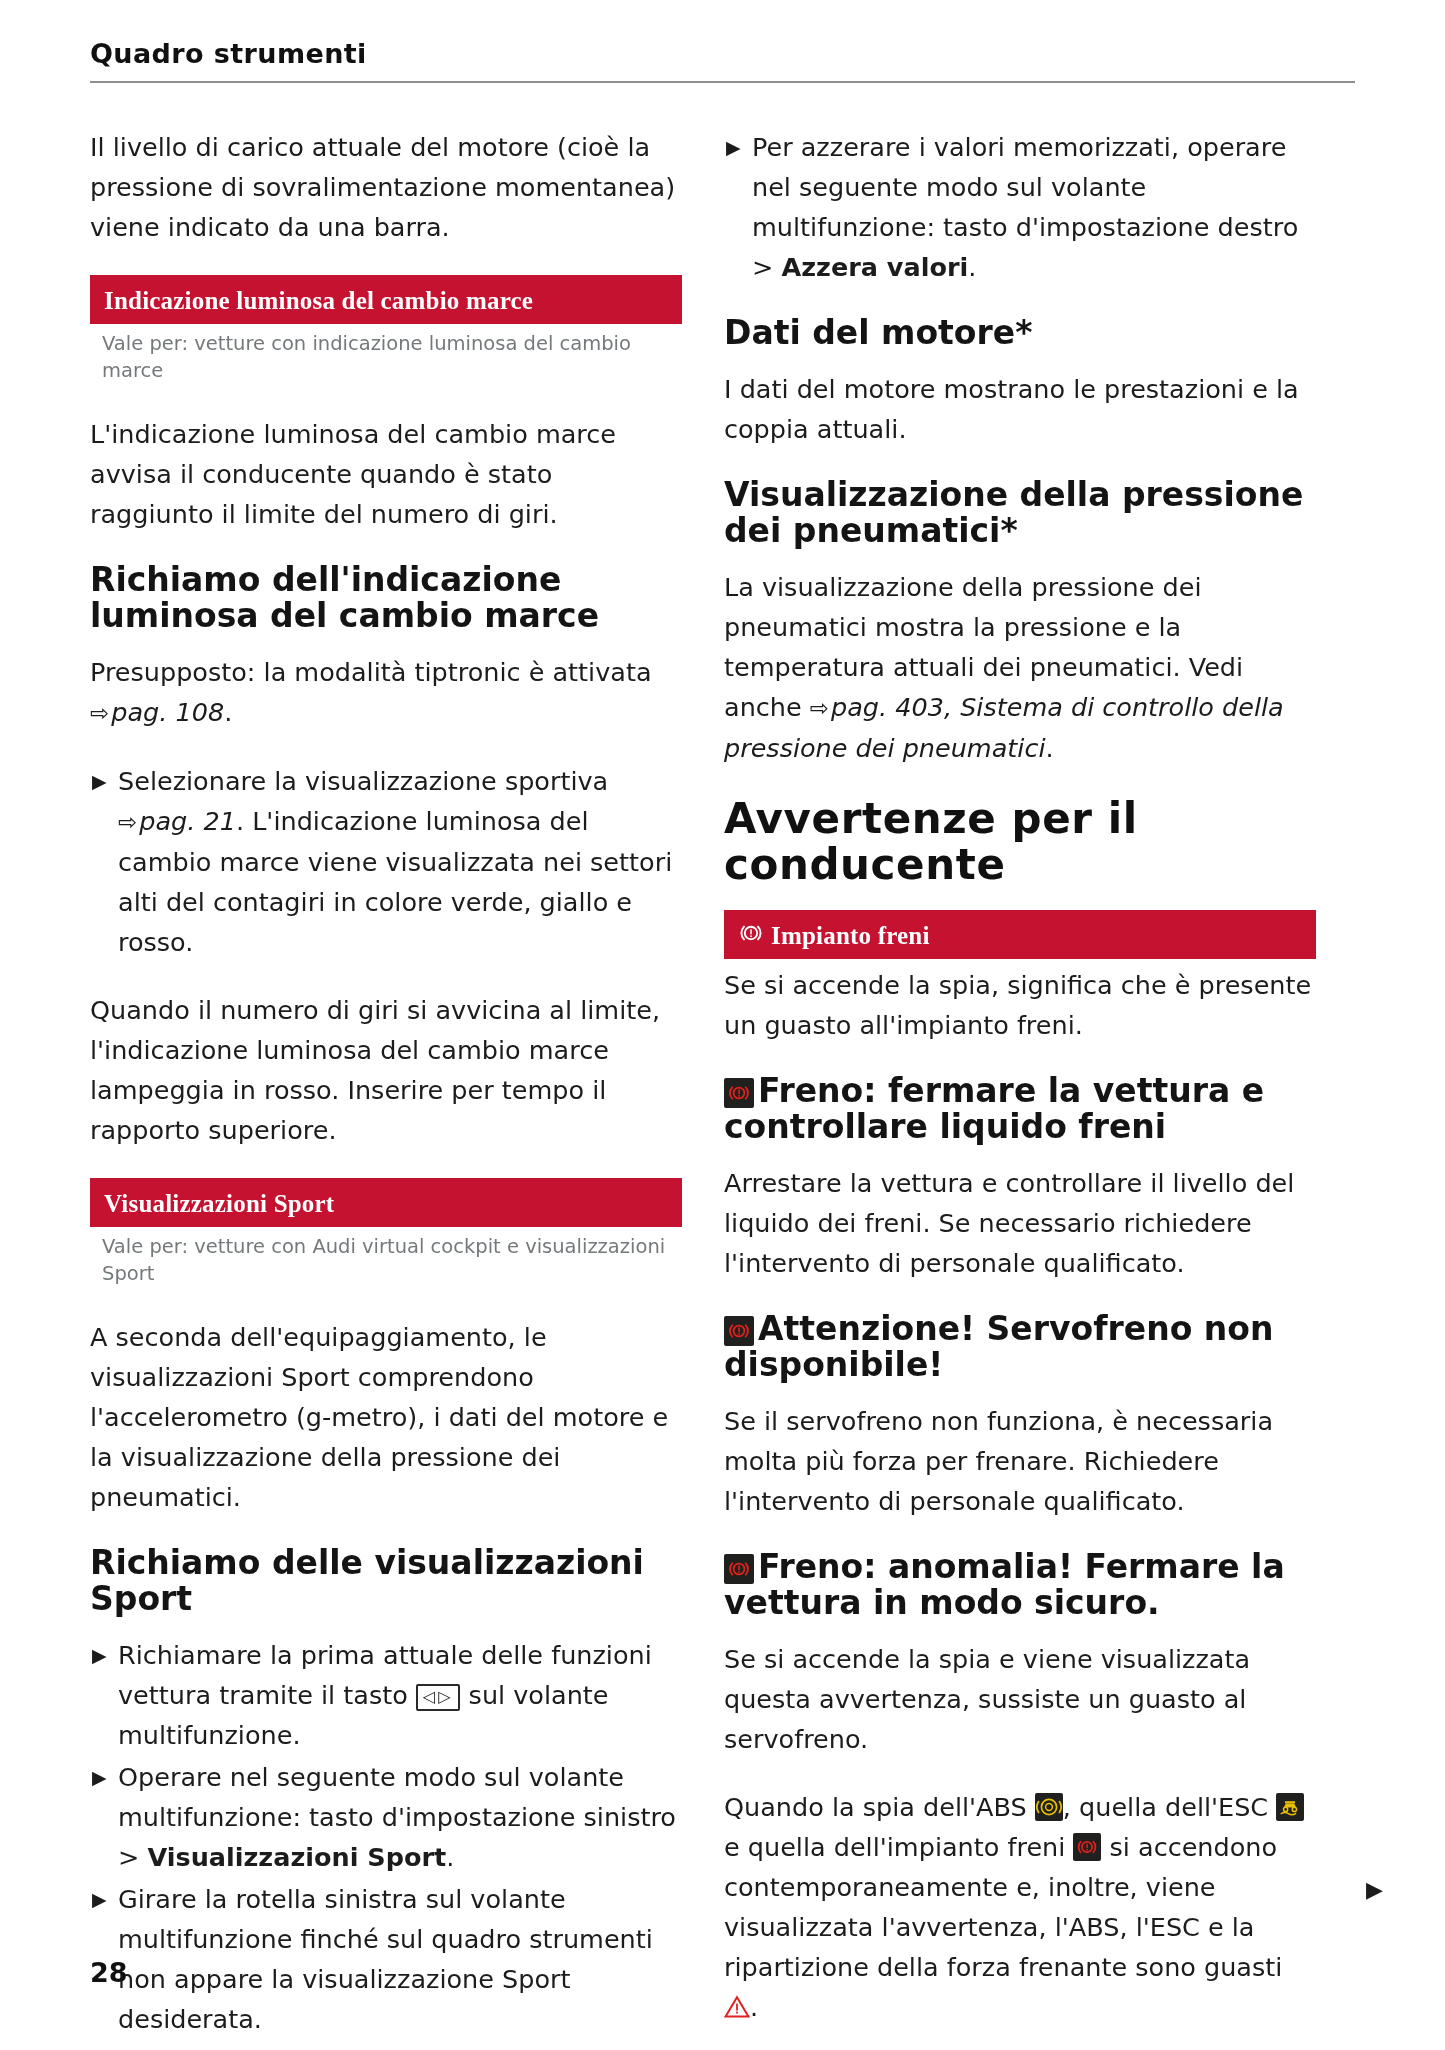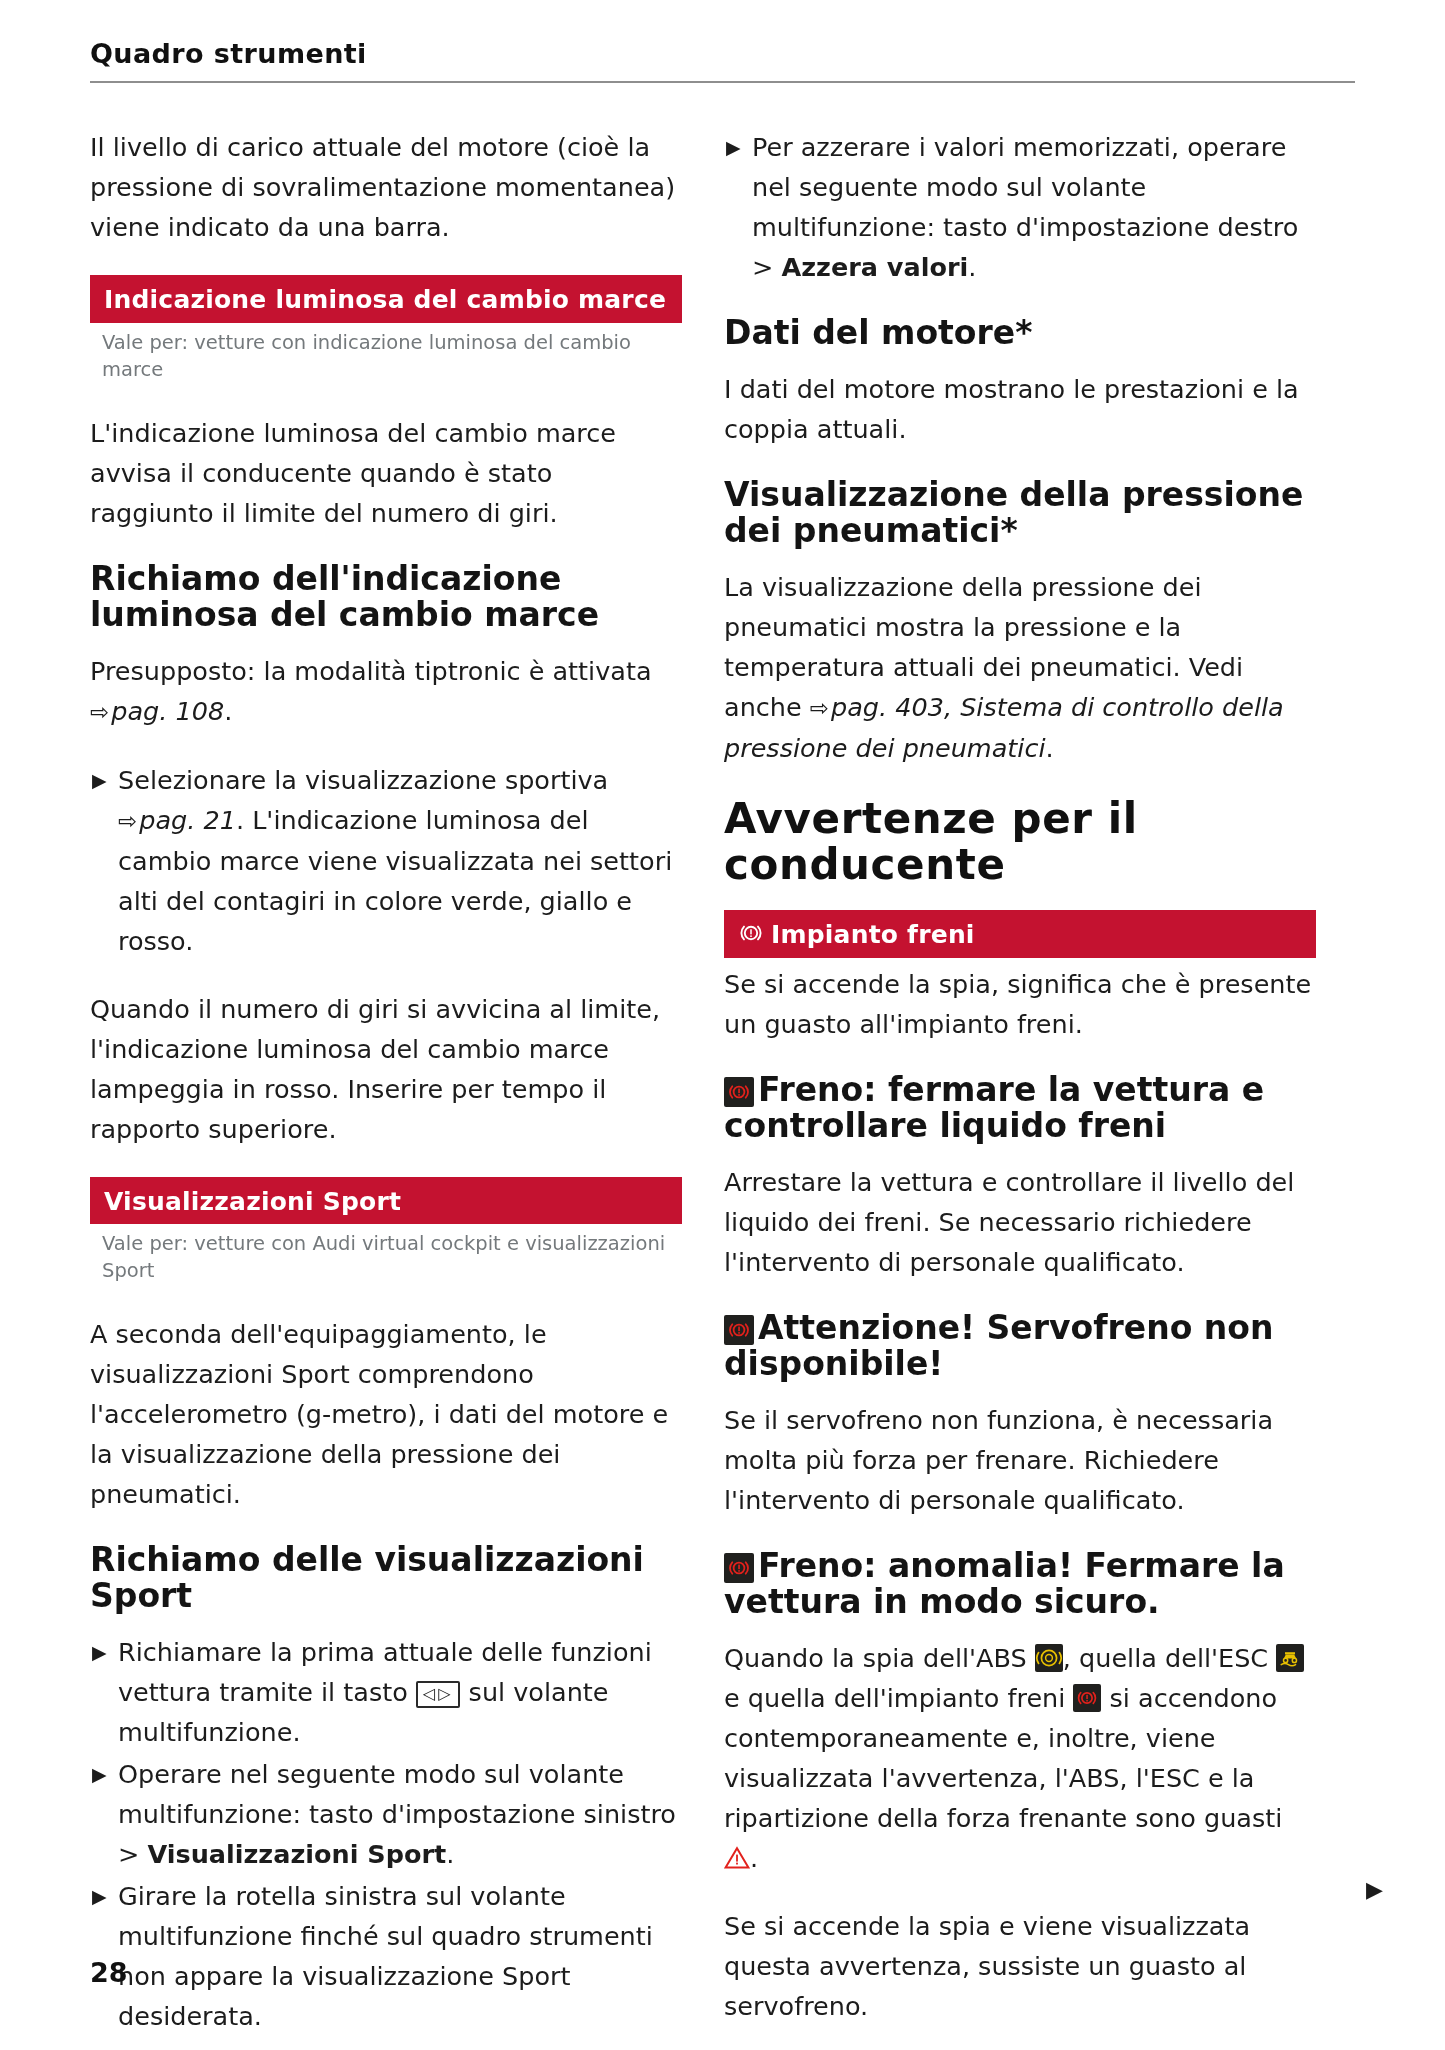--- a/index.html
+++ b/index.html
@@ -80,20 +80,21 @@
     background: #c8102e;
     background: #c41230;
     color: #ffffff;
     font-size: 25px;
     font-weight: bold;
     line-height: 1;
     padding: 10px 0 11px 14px;
     margin: 6px 0 6px 0;
     display: block;
     letter-spacing: 0.2px;
+    font-family: Liberation Serif, serif;
   }
   .redbar .bartext { vertical-align: middle; }
 
   .validity {
     font-size: 19.5px;
     line-height: 27px;
     color: #74797c;
     margin: 0 0 30px 12px;
   }
 
@@ -327,20 +328,22 @@
           <svg viewBox="0 0 30 30" aria-hidden="true">
             <rect x="0" y="0" width="30" height="30" rx="2" fill="#20201e"></rect>
             <circle cx="15" cy="15" r="5.4" fill="none" stroke="#e2211c" stroke-width="1.8"></circle>
             <rect x="14.25" y="11.6" width="1.6" height="4.6" fill="#e2211c"></rect>
             <rect x="14.25" y="17.1" width="1.6" height="1.6" fill="#e2211c"></rect>
             <path d="M8.3 9.3 A 8.2 8.2 0 0 0 8.3 20.7" fill="none" stroke="#e2211c" stroke-width="1.8" stroke-linecap="round"></path>
             <path d="M21.7 9.3 A 8.2 8.2 0 0 1 21.7 20.7" fill="none" stroke="#e2211c" stroke-width="1.8" stroke-linecap="round"></path>
           </svg>
         </span><span>Freno: anomalia! Fermare la vettura in modo sicuro.</span>
       </h3>
+      <p class="body">Se si accende la spia e viene visualizzata questa avvertenza, sussiste un guasto al servofreno.</p>
+
       <p class="body">
         <span>Quando la spia dell'ABS </span><span class="tell-sm">
           <svg viewBox="0 0 28 28" aria-hidden="true">
             <rect x="0" y="0" width="28" height="28" rx="2" fill="#20201e"></rect>
             <circle cx="14" cy="14" r="7.6" fill="none" stroke="#e8c000" stroke-width="1.7"></circle>
             <circle cx="14" cy="14" r="3.4" fill="none" stroke="#e8c000" stroke-width="1.5"></circle>
             <path d="M3.6 8.6 A 9.6 9.6 0 0 0 3.6 19.4" fill="none" stroke="#e8c000" stroke-width="1.7" stroke-linecap="round"></path>
             <path d="M24.4 8.6 A 9.6 9.6 0 0 1 24.4 19.4" fill="none" stroke="#e8c000" stroke-width="1.7" stroke-linecap="round"></path>
           </svg>
         </span><span>, quella dell'ESC </span><span class="tell-sm">
@@ -363,21 +366,19 @@
           </svg>
         </span><span> si accendono contemporaneamente e, inoltre, viene visualizzata l'avvertenza, l'ABS, l'ESC e la ripartizione della forza frenante sono guasti </span><span class="warntri">
           <svg viewBox="0 0 26 26" aria-hidden="true">
             <path d="M13 3.2 L24.4 22.4 H1.6 Z" fill="none" stroke="#e2211c" stroke-width="2"></path>
             <rect x="12.1" y="9.6" width="1.8" height="7.0" fill="#e2211c"></rect>
             <rect x="12.1" y="17.6" width="1.8" height="1.9" fill="#e2211c"></rect>
           </svg>
         </span><span>.</span>
       </p>
 
-      <p class="body">Se si accende la spia e viene visualizzata questa avvertenza, sussiste un guasto al servofreno.</p>
-
     </div>
   </div>
 
   <div class="cont-arrow">▶</div>
   <div class="folio">28</div>
 
 </div>
 
 </body></html>

